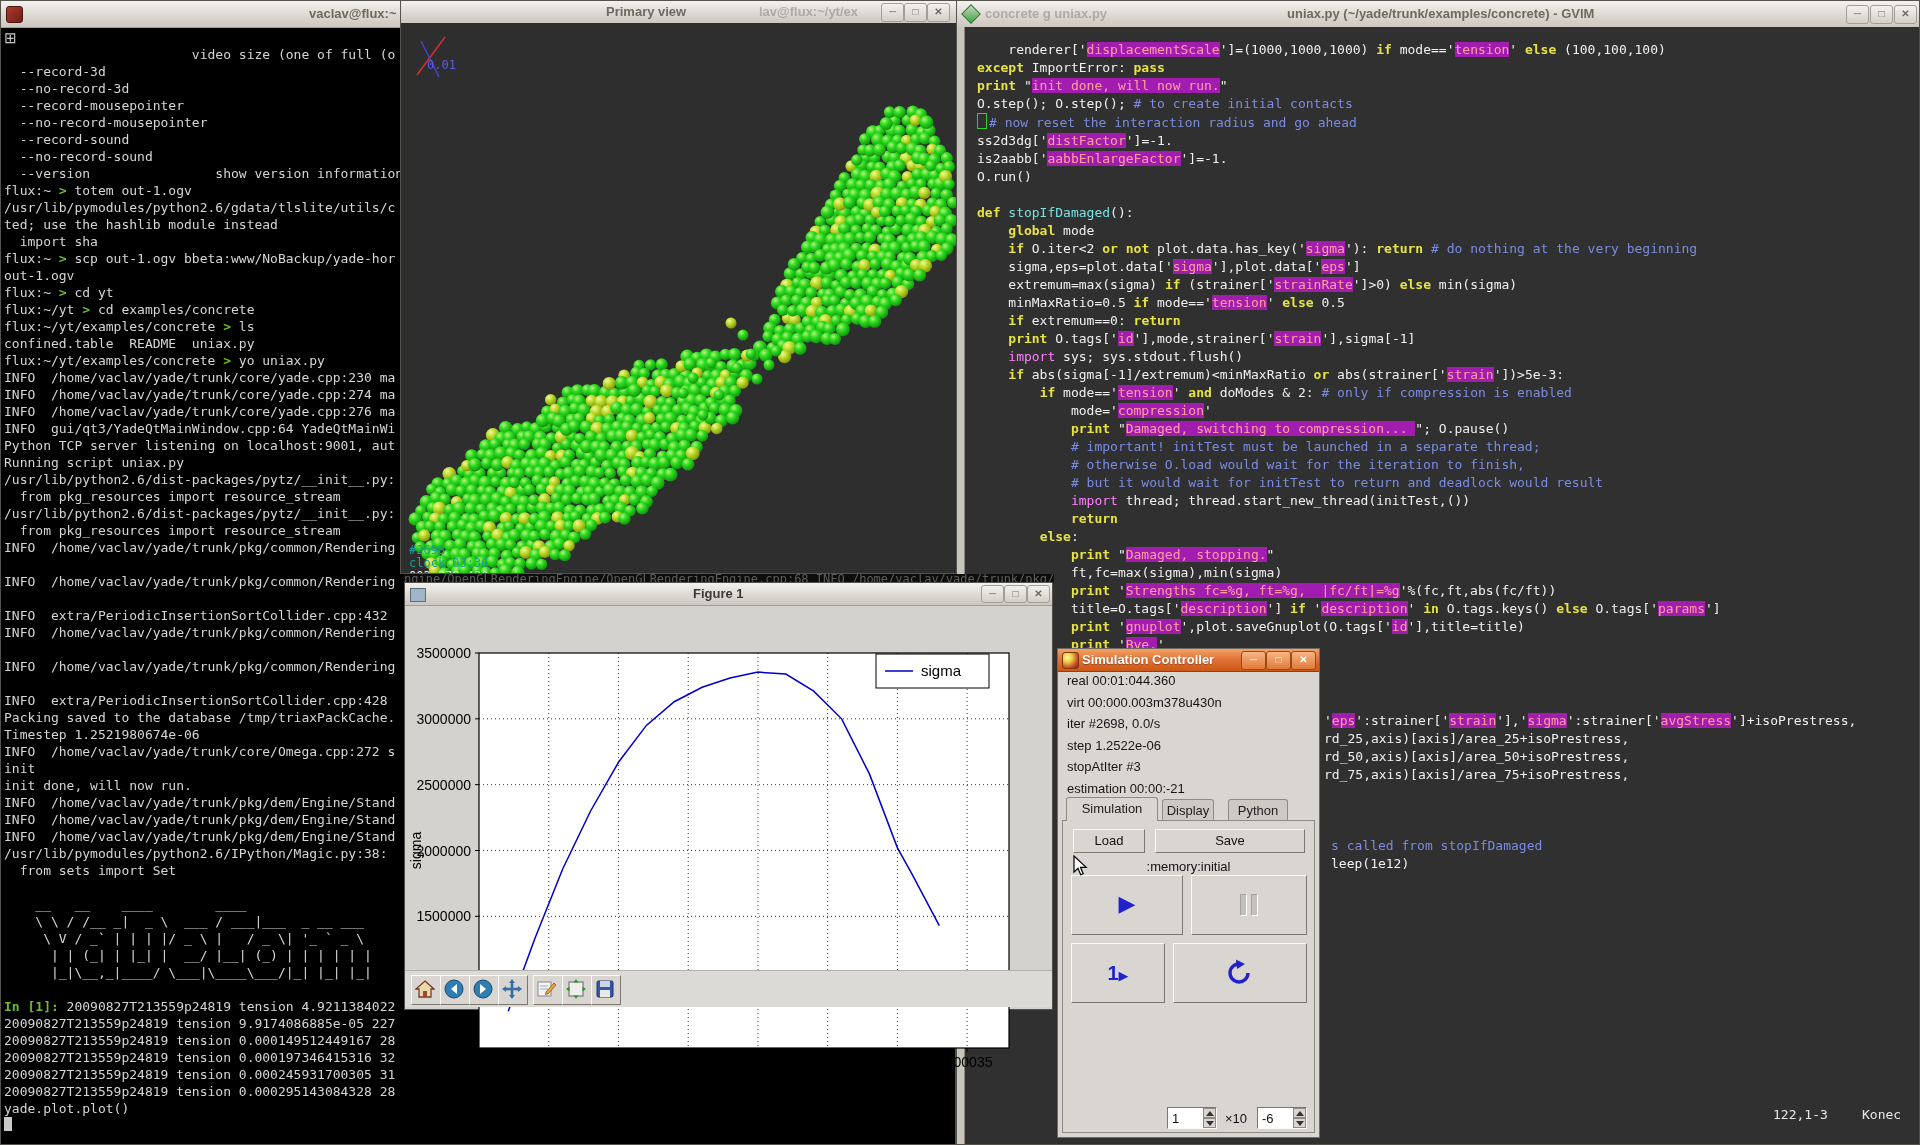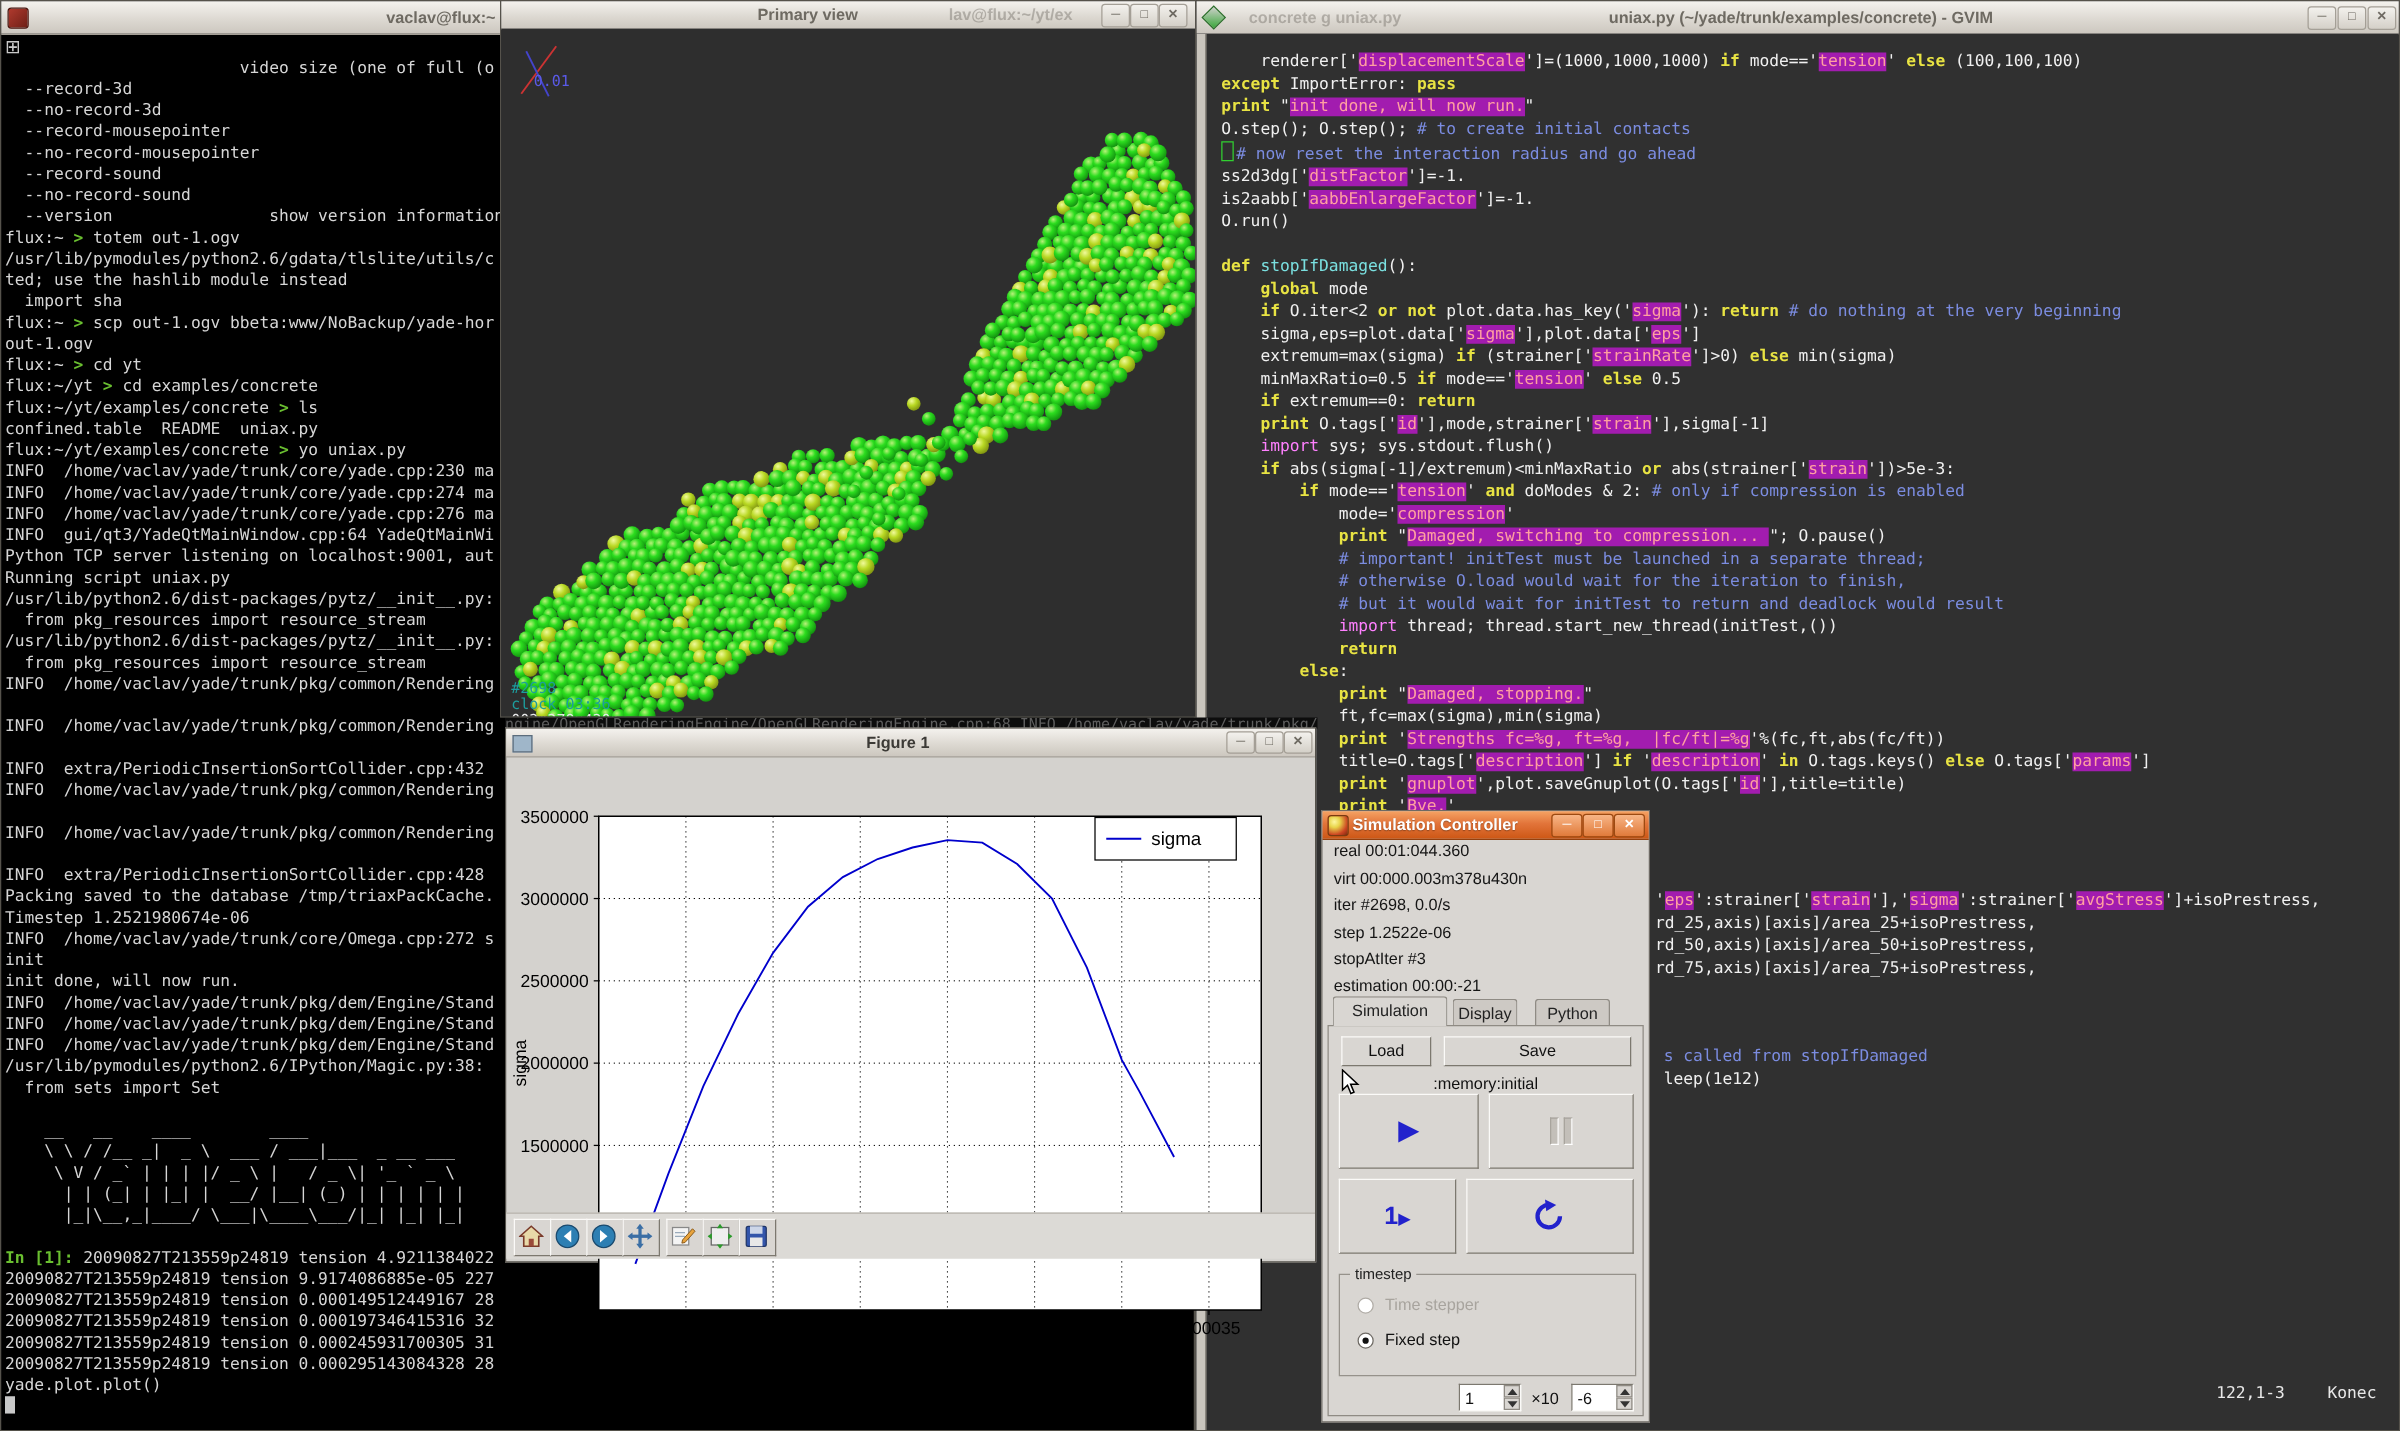--- a/index.html
+++ b/index.html
@@ -916,21 +916,21 @@
       <div class="pv-overlay" style="left:26px;top:4px;color:#5a5ae8">0.01</div>
       <div class="pv-overlay" style="top:489px;color:#1d9d9d">#2698</div>
       <div class="pv-overlay" style="top:502px;color:#1d9d9d">clock 03:36</div>
       <div class="pv-overlay" style="top:515px;color:#e8e8e8">003m378u430n</div>
     </div>
   </div>
 
   <div class="win" id="gvim">
     <div class="tbar">
       <div style="position:absolute;left:7px;top:6px;width:12px;height:12px;transform:rotate(45deg);background:linear-gradient(135deg,#cfd0cc,#3aa83a);border:1px solid #2a6e2a"></div>
-      <div class="tghost" style="left:42px">concrete g uniax.py</div>
+      <div class="tghost" style="left:28px">concrete g uniax.py</div>
       <div class="ttext" style="left:330px">uniax.py (~/yade/trunk/examples/concrete) - GVIM</div>
       <div class="wbtn" style="left:889px">─</div>
       <div class="wbtn" style="left:913px">□</div>
       <div class="wbtn" style="left:937px">✕</div>
     </div>
     <div id="gvim-content">
       <div id="gvim-strip"></div>
       <pre id="gvim-pre"><div><span class="n">    </span><span class="n">renderer</span><span class="n">[</span><span class="q">'</span><span class="s">displacementScale</span><span class="q">'</span><span class="n">]=(</span><span class="n">1000</span><span class="n">,</span><span class="n">1000</span><span class="n">,</span><span class="n">1000</span><span class="n">) </span><span class="k">if</span><span class="n"> </span><span class="n">mode</span><span class="n">==</span><span class="q">'</span><span class="s">tension</span><span class="q">'</span><span class="n"> </span><span class="k">else</span><span class="n"> (</span><span class="n">100</span><span class="n">,</span><span class="n">100</span><span class="n">,</span><span class="n">100</span><span class="n">)</span></div><div><span class="k">except</span><span class="n"> </span><span class="n">ImportError</span><span class="n">: </span><span class="k">pass</span></div><div><span class="k">print</span><span class="n"> </span><span class="q">"</span><span class="s">init done, will now run.</span><span class="q">"</span></div><div><span class="n">O</span><span class="n">.</span><span class="n">step</span><span class="n">(); </span><span class="n">O</span><span class="n">.</span><span class="n">step</span><span class="n">(); </span><span class="c"># to create initial contacts</span></div><div><span class="vcur"></span><span class="c"># now reset the interaction radius and go ahead</span></div><div><span class="n">ss2d3dg</span><span class="n">[</span><span class="q">'</span><span class="s">distFactor</span><span class="q">'</span><span class="n">]=-</span><span class="n">1</span><span class="n">.</span></div><div><span class="n">is2aabb</span><span class="n">[</span><span class="q">'</span><span class="s">aabbEnlargeFactor</span><span class="q">'</span><span class="n">]=-</span><span class="n">1</span><span class="n">.</span></div><div><span class="n">O</span><span class="n">.</span><span class="n">run</span><span class="n">()</span></div><div><span class="n"> </span></div><div><span class="k">def</span><span class="n"> </span><span class="f">stopIfDamaged</span><span class="n">():</span></div><div><span class="n">    </span><span class="k">global</span><span class="n"> </span><span class="n">mode</span></div><div><span class="n">    </span><span class="k">if</span><span class="n"> </span><span class="n">O</span><span class="n">.</span><span class="n">iter</span><span class="n">&lt;</span><span class="n">2</span><span class="n"> </span><span class="k">or</span><span class="n"> </span><span class="k">not</span><span class="n"> </span><span class="n">plot</span><span class="n">.</span><span class="n">data</span><span class="n">.</span><span class="n">has_key</span><span class="n">(</span><span class="q">'</span><span class="s">sigma</span><span class="q">'</span><span class="n">): </span><span class="k">return</span><span class="n"> </span><span class="c"># do nothing at the very beginning</span></div><div><span class="n">    </span><span class="n">sigma</span><span class="n">,</span><span class="n">eps</span><span class="n">=</span><span class="n">plot</span><span class="n">.</span><span class="n">data</span><span class="n">[</span><span class="q">'</span><span class="s">sigma</span><span class="q">'</span><span class="n">],</span><span class="n">plot</span><span class="n">.</span><span class="n">data</span><span class="n">[</span><span class="q">'</span><span class="s">eps</span><span class="q">'</span><span class="n">]</span></div><div><span class="n">    </span><span class="n">extremum</span><span class="n">=</span><span class="n">max</span><span class="n">(</span><span class="n">sigma</span><span class="n">) </span><span class="k">if</span><span class="n"> (</span><span class="n">strainer</span><span class="n">[</span><span class="q">'</span><span class="s">strainRate</span><span class="q">'</span><span class="n">]&gt;</span><span class="n">0</span><span class="n">) </span><span class="k">else</span><span class="n"> </span><span class="n">min</span><span class="n">(</span><span class="n">sigma</span><span class="n">)</span></div><div><span class="n">    </span><span class="n">minMaxRatio</span><span class="n">=</span><span class="n">0</span><span class="n">.</span><span class="n">5</span><span class="n"> </span><span class="k">if</span><span class="n"> </span><span class="n">mode</span><span class="n">==</span><span class="q">'</span><span class="s">tension</span><span class="q">'</span><span class="n"> </span><span class="k">else</span><span class="n"> </span><span class="n">0</span><span class="n">.</span><span class="n">5</span></div><div><span class="n">    </span><span class="k">if</span><span class="n"> </span><span class="n">extremum</span><span class="n">==</span><span class="n">0</span><span class="n">: </span><span class="k">return</span></div><div><span class="n">    </span><span class="k">print</span><span class="n"> </span><span class="n">O</span><span class="n">.</span><span class="n">tags</span><span class="n">[</span><span class="q">'</span><span class="s">id</span><span class="q">'</span><span class="n">],</span><span class="n">mode</span><span class="n">,</span><span class="n">strainer</span><span class="n">[</span><span class="q">'</span><span class="s">strain</span><span class="q">'</span><span class="n">],</span><span class="n">sigma</span><span class="n">[-</span><span class="n">1</span><span class="n">]</span></div><div><span class="n">    </span><span class="pp">import</span><span class="n"> </span><span class="n">sys</span><span class="n">; </span><span class="n">sys</span><span class="n">.</span><span class="n">stdout</span><span class="n">.</span><span class="n">flush</span><span class="n">()</span></div><div><span class="n">    </span><span class="k">if</span><span class="n"> </span><span class="n">abs</span><span class="n">(</span><span class="n">sigma</span><span class="n">[-</span><span class="n">1</span><span class="n">]/</span><span class="n">extremum</span><span class="n">)&lt;</span><span class="n">minMaxRatio</span><span class="n"> </span><span class="k">or</span><span class="n"> </span><span class="n">abs</span><span class="n">(</span><span class="n">strainer</span><span class="n">[</span><span class="q">'</span><span class="s">strain</span><span class="q">'</span><span class="n">])&gt;</span><span class="n">5e</span><span class="n">-</span><span class="n">3</span><span class="n">:</span></div><div><span class="n">        </span><span class="k">if</span><span class="n"> </span><span class="n">mode</span><span class="n">==</span><span class="q">'</span><span class="s">tension</span><span class="q">'</span><span class="n"> </span><span class="k">and</span><span class="n"> </span><span class="n">doModes</span><span class="n"> &amp; </span><span class="n">2</span><span class="n">: </span><span class="c"># only if compression is enabled</span></div><div><span class="n">            </span><span class="n">mode</span><span class="n">=</span><span class="q">'</span><span class="s">compression</span><span class="q">'</span></div><div><span class="n">            </span><span class="k">print</span><span class="n"> </span><span class="q">"</span><span class="s">Damaged, switching to compression... </span><span class="q">"</span><span class="n">; </span><span class="n">O</span><span class="n">.</span><span class="n">pause</span><span class="n">()</span></div><div><span class="n">            </span><span class="c"># important! initTest must be launched in a separate thread;</span></div><div><span class="n">            </span><span class="c"># otherwise O.load would wait for the iteration to finish,</span></div><div><span class="n">            </span><span class="c"># but it would wait for initTest to return and deadlock would result</span></div><div><span class="n">            </span><span class="pp">import</span><span class="n"> </span><span class="n">thread</span><span class="n">; </span><span class="n">thread</span><span class="n">.</span><span class="n">start_new_thread</span><span class="n">(</span><span class="n">initTest</span><span class="n">,())</span></div><div><span class="n">            </span><span class="k">return</span></div><div><span class="n">        </span><span class="k">else</span><span class="n">:</span></div><div><span class="n">            </span><span class="k">print</span><span class="n"> </span><span class="q">"</span><span class="s">Damaged, stopping.</span><span class="q">"</span></div><div><span class="n">            </span><span class="n">ft</span><span class="n">,</span><span class="n">fc</span><span class="n">=</span><span class="n">max</span><span class="n">(</span><span class="n">sigma</span><span class="n">),</span><span class="n">min</span><span class="n">(</span><span class="n">sigma</span><span class="n">)</span></div><div><span class="n">            </span><span class="k">print</span><span class="n"> </span><span class="q">'</span><span class="s">Strengths fc=%g, ft=%g,  |fc/ft|=%g</span><span class="q">'</span><span class="n">%(</span><span class="n">fc</span><span class="n">,</span><span class="n">ft</span><span class="n">,</span><span class="n">abs</span><span class="n">(</span><span class="n">fc</span><span class="n">/</span><span class="n">ft</span><span class="n">))</span></div><div><span class="n">            </span><span class="n">title</span><span class="n">=</span><span class="n">O</span><span class="n">.</span><span class="n">tags</span><span class="n">[</span><span class="q">'</span><span class="s">description</span><span class="q">'</span><span class="n">] </span><span class="k">if</span><span class="n"> </span><span class="q">'</span><span class="s">description</span><span class="q">'</span><span class="n"> </span><span class="k">in</span><span class="n"> </span><span class="n">O</span><span class="n">.</span><span class="n">tags</span><span class="n">.</span><span class="n">keys</span><span class="n">() </span><span class="k">else</span><span class="n"> </span><span class="n">O</span><span class="n">.</span><span class="n">tags</span><span class="n">[</span><span class="q">'</span><span class="s">params</span><span class="q">'</span><span class="n">]</span></div><div><span class="n">            </span><span class="k">print</span><span class="n"> </span><span class="q">'</span><span class="s">gnuplot</span><span class="q">'</span><span class="n">,</span><span class="n">plot</span><span class="n">.</span><span class="n">saveGnuplot</span><span class="n">(</span><span class="n">O</span><span class="n">.</span><span class="n">tags</span><span class="n">[</span><span class="q">'</span><span class="s">id</span><span class="q">'</span><span class="n">],</span><span class="n">title</span><span class="n">=</span><span class="n">title</span><span class="n">)</span></div><div><span class="n">            </span><span class="k">print</span><span class="n"> </span><span class="q">'</span><span class="s">Bye.</span><span class="q">'</span></div></pre>
       <div id="gvim-frags">
           <div class="gfrag" style="left: 367px; top: 685px;"><span class="q">'</span><span class="s">eps</span><span class="q">'</span><span class="n">:</span><span class="n">strainer</span><span class="n">[</span><span class="q">'</span><span class="s">strain</span><span class="q">'</span><span class="n">],</span><span class="q">'</span><span class="s">sigma</span><span class="q">'</span><span class="n">:</span><span class="n">strainer</span><span class="n">[</span><span class="q">'</span><span class="s">avgStress</span><span class="q">'</span><span class="n">]+</span><span class="n">isoPrestress</span><span class="n">,</span></div>
@@ -1096,29 +1096,20 @@
       <div class="btn3d" style="left:8px;top:122px;width:94px;height:60px">
         <span style="font-size:20px;font-weight:bold;color:#2222cc;line-height:58px">1</span><span style="font-size:13px;color:#2222cc">▶</span>
       </div>
       <div class="btn3d" style="left:110px;top:122px;width:134px;height:60px">
         <svg width="30" height="30" viewBox="0 0 30 30" style="margin-top:14px">
           <path d="M 23 15 A 9 9 0 1 1 15 6" fill="none" stroke="#2222cc" stroke-width="3.4"></path>
           <polygon points="11,1.5 20,6 12,11" fill="#2222cc"></polygon>
         </svg>
       </div>
 
-      <div class="grpbox" style="left:8px;top:198px;width:236px;height:80px">
-        <div class="grplabel">timestep</div>
-        <div class="radio radio-dis" style="left:14px;top:18px"></div>
-        <div class="radlabel radlabel-dis" style="left:36px;top:16px">Time stepper</div>
-        <div class="radio" style="left:14px;top:46px">
-            <div class="radio-dot"></div>
-          </div>
-        <div class="radlabel" style="left:36px;top:44px">Fixed step</div>
-      </div>
 
       <div class="spin" style="left:104px;top:286px;width:50px">
         <div class="val">1</div>
         <div class="arr" style="top:0">
             <div class="tri-up"></div>
           </div>
         <div class="arr" style="top:10px">
             <div class="tri-dn"></div>
           </div>
       </div>

